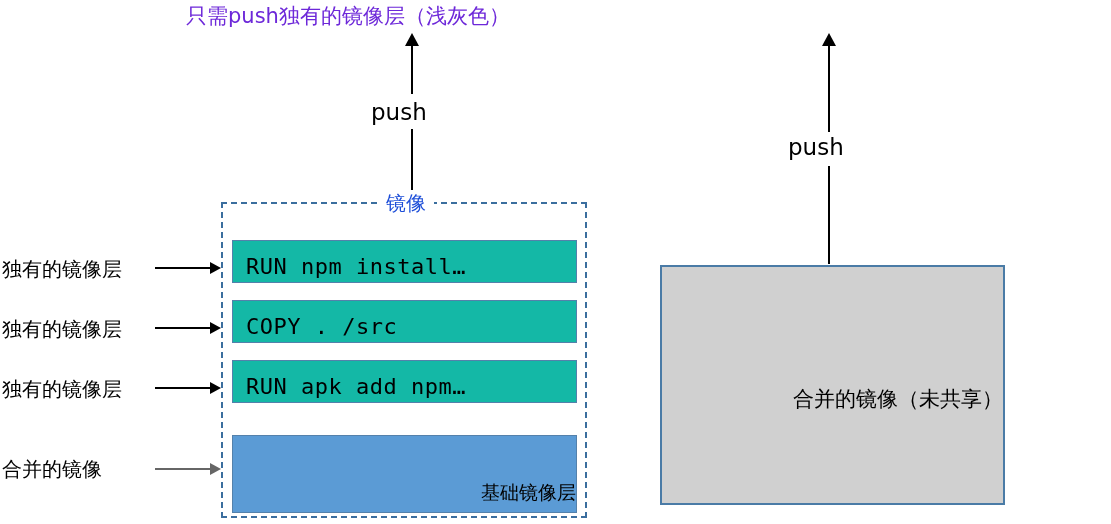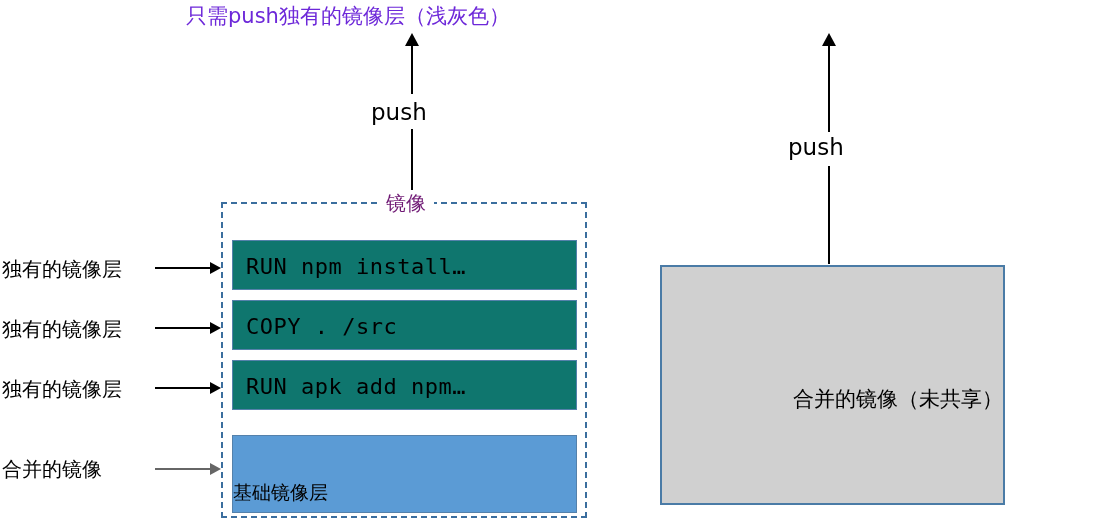--- a/index.html
+++ b/index.html
@@ -80,53 +80,53 @@
     box-sizing: border-box;
     background: transparent;
   }
   #image-container-label {
     position: absolute;
     left: 378px;
     top: 190px;
     font-size: 20px;
     background: #ffffff;
     padding: 0 8px;
-    color: #701a75;
+    color: #1d4ed8;
   }
 
   
   .layer {
     position: absolute;
     left: 232px;
     width: 345px;
     box-sizing: border-box;
     border: 1px solid #5481ab;
   }
   .layer-unique {
-    background: #0f766e;
-    height: 50px;
+    background: #14b8a6;
+    height: 43px;
   }
   .layer-base {
     background: #5b9bd5;
     height: 78px;
   }
   .layer-cmd {
     position: absolute;
     left: 13px;
     top: 13px;
     font-size: 22px;
     letter-spacing: 0.5px;
   }
   .layer-base .layer-cmd { top: 9px; }
   .layer-sub {
     position: absolute;
     left: 0;
     right: 0;
     bottom: 6px;
-    text-align: left;
+    text-align: right;
     font-size: 19px;
     color: #000000;
   }
 
   #layer-0 { top: 240px; }
   #layer-1 { top: 300px; }
   #layer-2 { top: 360px; padding-left: 32px; }
   #layer-3 { top: 435px; }
 
   

